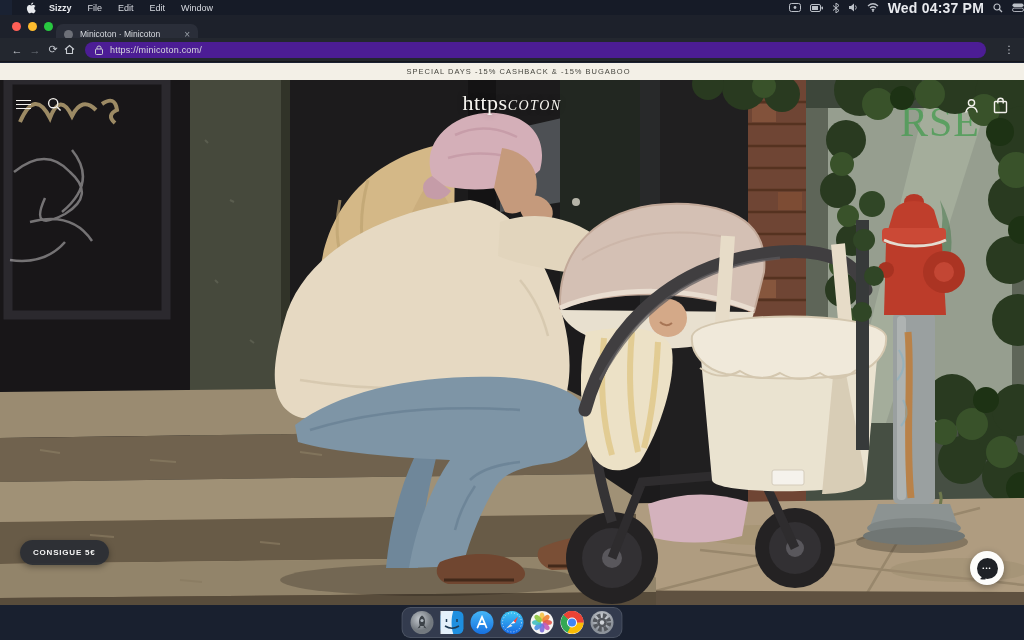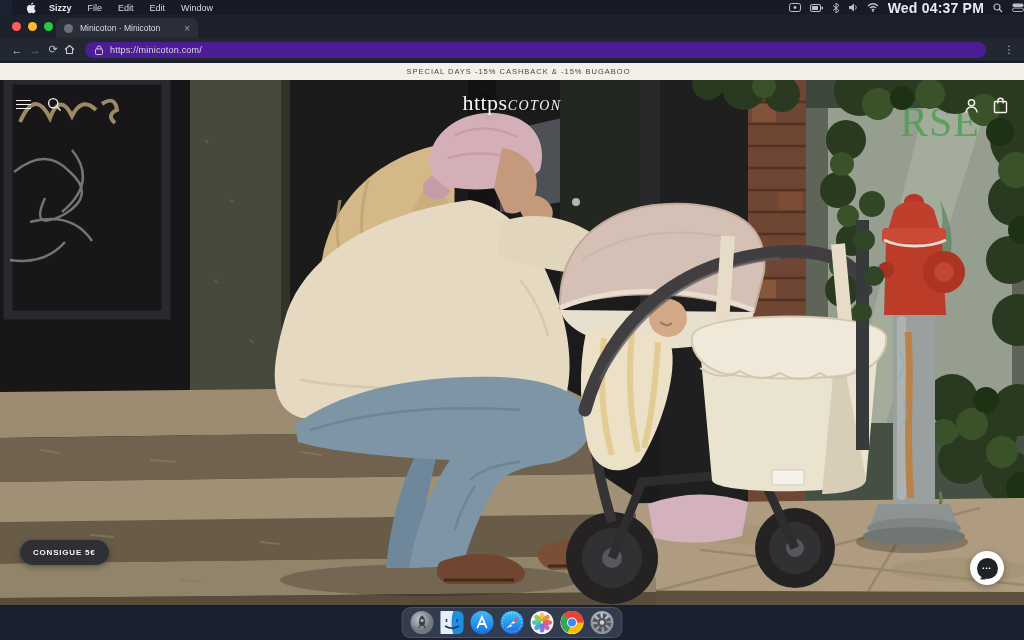--- a/index.html
+++ b/index.html
@@ -16,21 +16,21 @@
   .menubar .spacer { flex:1; }
   .menubar .status { display:flex; align-items:center; gap:9px; margin-right:12px; }
   .menubar .status svg { display:block; opacity:.9; }
   .menubar .clock { font-size:14px; font-weight:bold; letter-spacing:.2px; }
 
   
   .tabstrip { position:absolute; top:15px; left:0; width:1024px; height:23px; background:#1d212b; display:flex; align-items:flex-end; }
   .traffic { position:absolute; left:12px; top:7px; display:flex; gap:7px; }
   .traffic span { width:9px; height:9px; border-radius:50%; display:block; }
   .t-red { background:#ff5f57; } .t-yellow { background:#febc2e; } .t-green { background:#28c840; }
-  .tab { position:absolute; left:56px; top:3px; width:142px; height:20px; background:#2a2e39;
+  .tab { position:absolute; left:56px; top:9px; width:142px; height:20px; background:#2a2e39;
     border-radius:7px 7px 0 0; display:flex; align-items:center; padding:0 8px; }
   .tab .favicon { width:9px; height:9px; border-radius:50%; background:#6d7078; flex:none; }
   .tab .tab-title { flex:1; margin-left:7px; font-size:8.5px; color:#d9dce1; white-space:nowrap; overflow:hidden; }
   .tab .tab-close { font-size:10px; color:#9aa0a8; margin-left:4px; cursor:default; }
 
   
   .toolbar { position:absolute; top:38px; left:0; width:1024px; height:24px; background:#23272f;
     display:flex; align-items:center; border-bottom:1px solid #15171c; }
   .nav-btn { width:18px; text-align:center; font-size:11px; color:#c8ccd2; }
   .nav-btn.dim { color:#70757d; }

